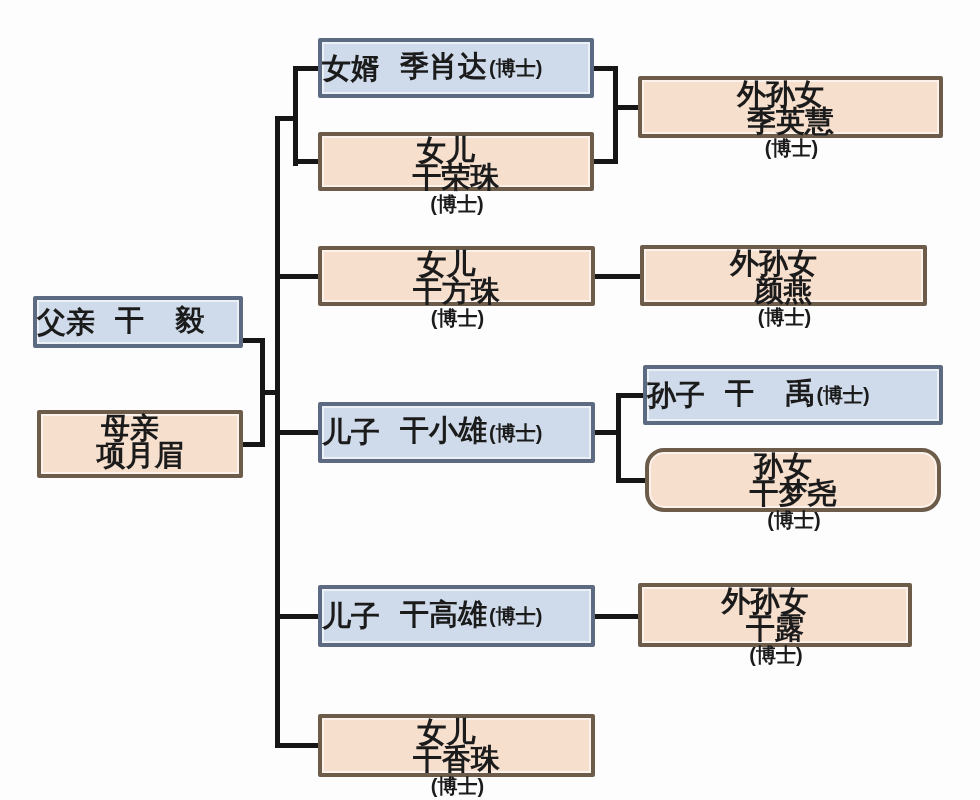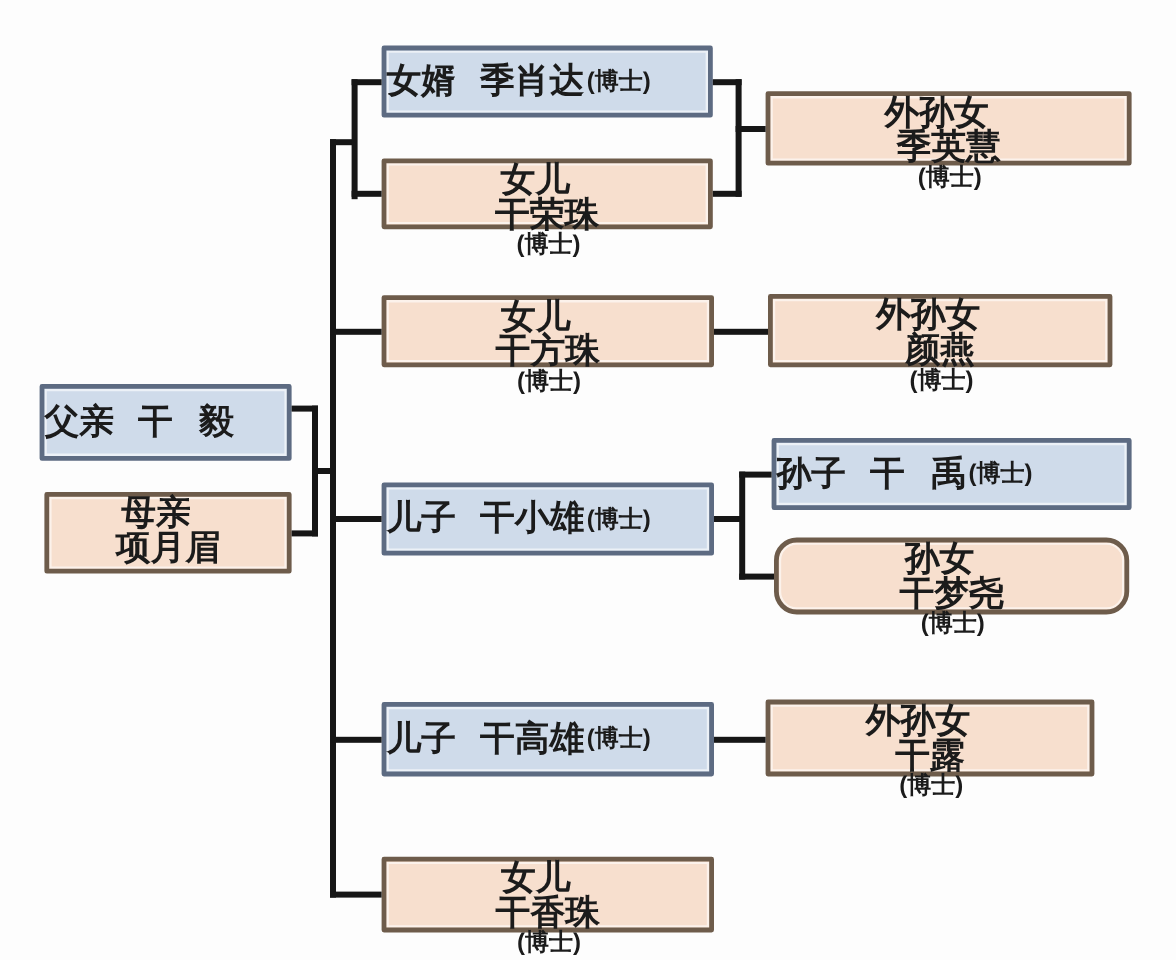--- a/index.html
+++ b/index.html
@@ -38,20 +38,21 @@
     border:4px solid #6e5c4b;
     flex-direction:column;
   }
   .node .role{
     margin-right:20px;
     white-space:pre;
   }
   .node .name{
     white-space:pre;
     word-spacing:14px;
+    font-family:Liberation Mono, monospace;
   }
   .node .degree{
     font-size:20px;
     font-weight:700;
     margin-left:2px;
     white-space:pre;
   }
   .hl{
     position:absolute;
     height:5px;
@@ -61,21 +62,21 @@
     position:absolute;
     width:5px;
     background:#161616;
   }
 </style>
 </head>
 <body>
 
 <div id="canvas">
 
-  <div class="node male" style="left:33px;top:320px;width:210px;height:64px;">
+  <div class="node male" style="left:33px;top:296px;width:210px;height:52px;">
     <span class="role">父亲</span><span class="name">干 毅</span>
   </div>
   <div class="node female" style="left:37px;top:410px;width:206px;height:68px;">
     <span class="role">母亲</span><span class="name">项月眉</span>
   </div>
 
   <div class="node male" style="left:318px;top:38px;width:276px;height:60px;">
     <span class="role">女婿</span><span class="name">季肖达</span><span class="degree">(博士)</span>
   </div>
   <div class="node female" style="left:318px;top:132px;width:276px;height:59px;">

